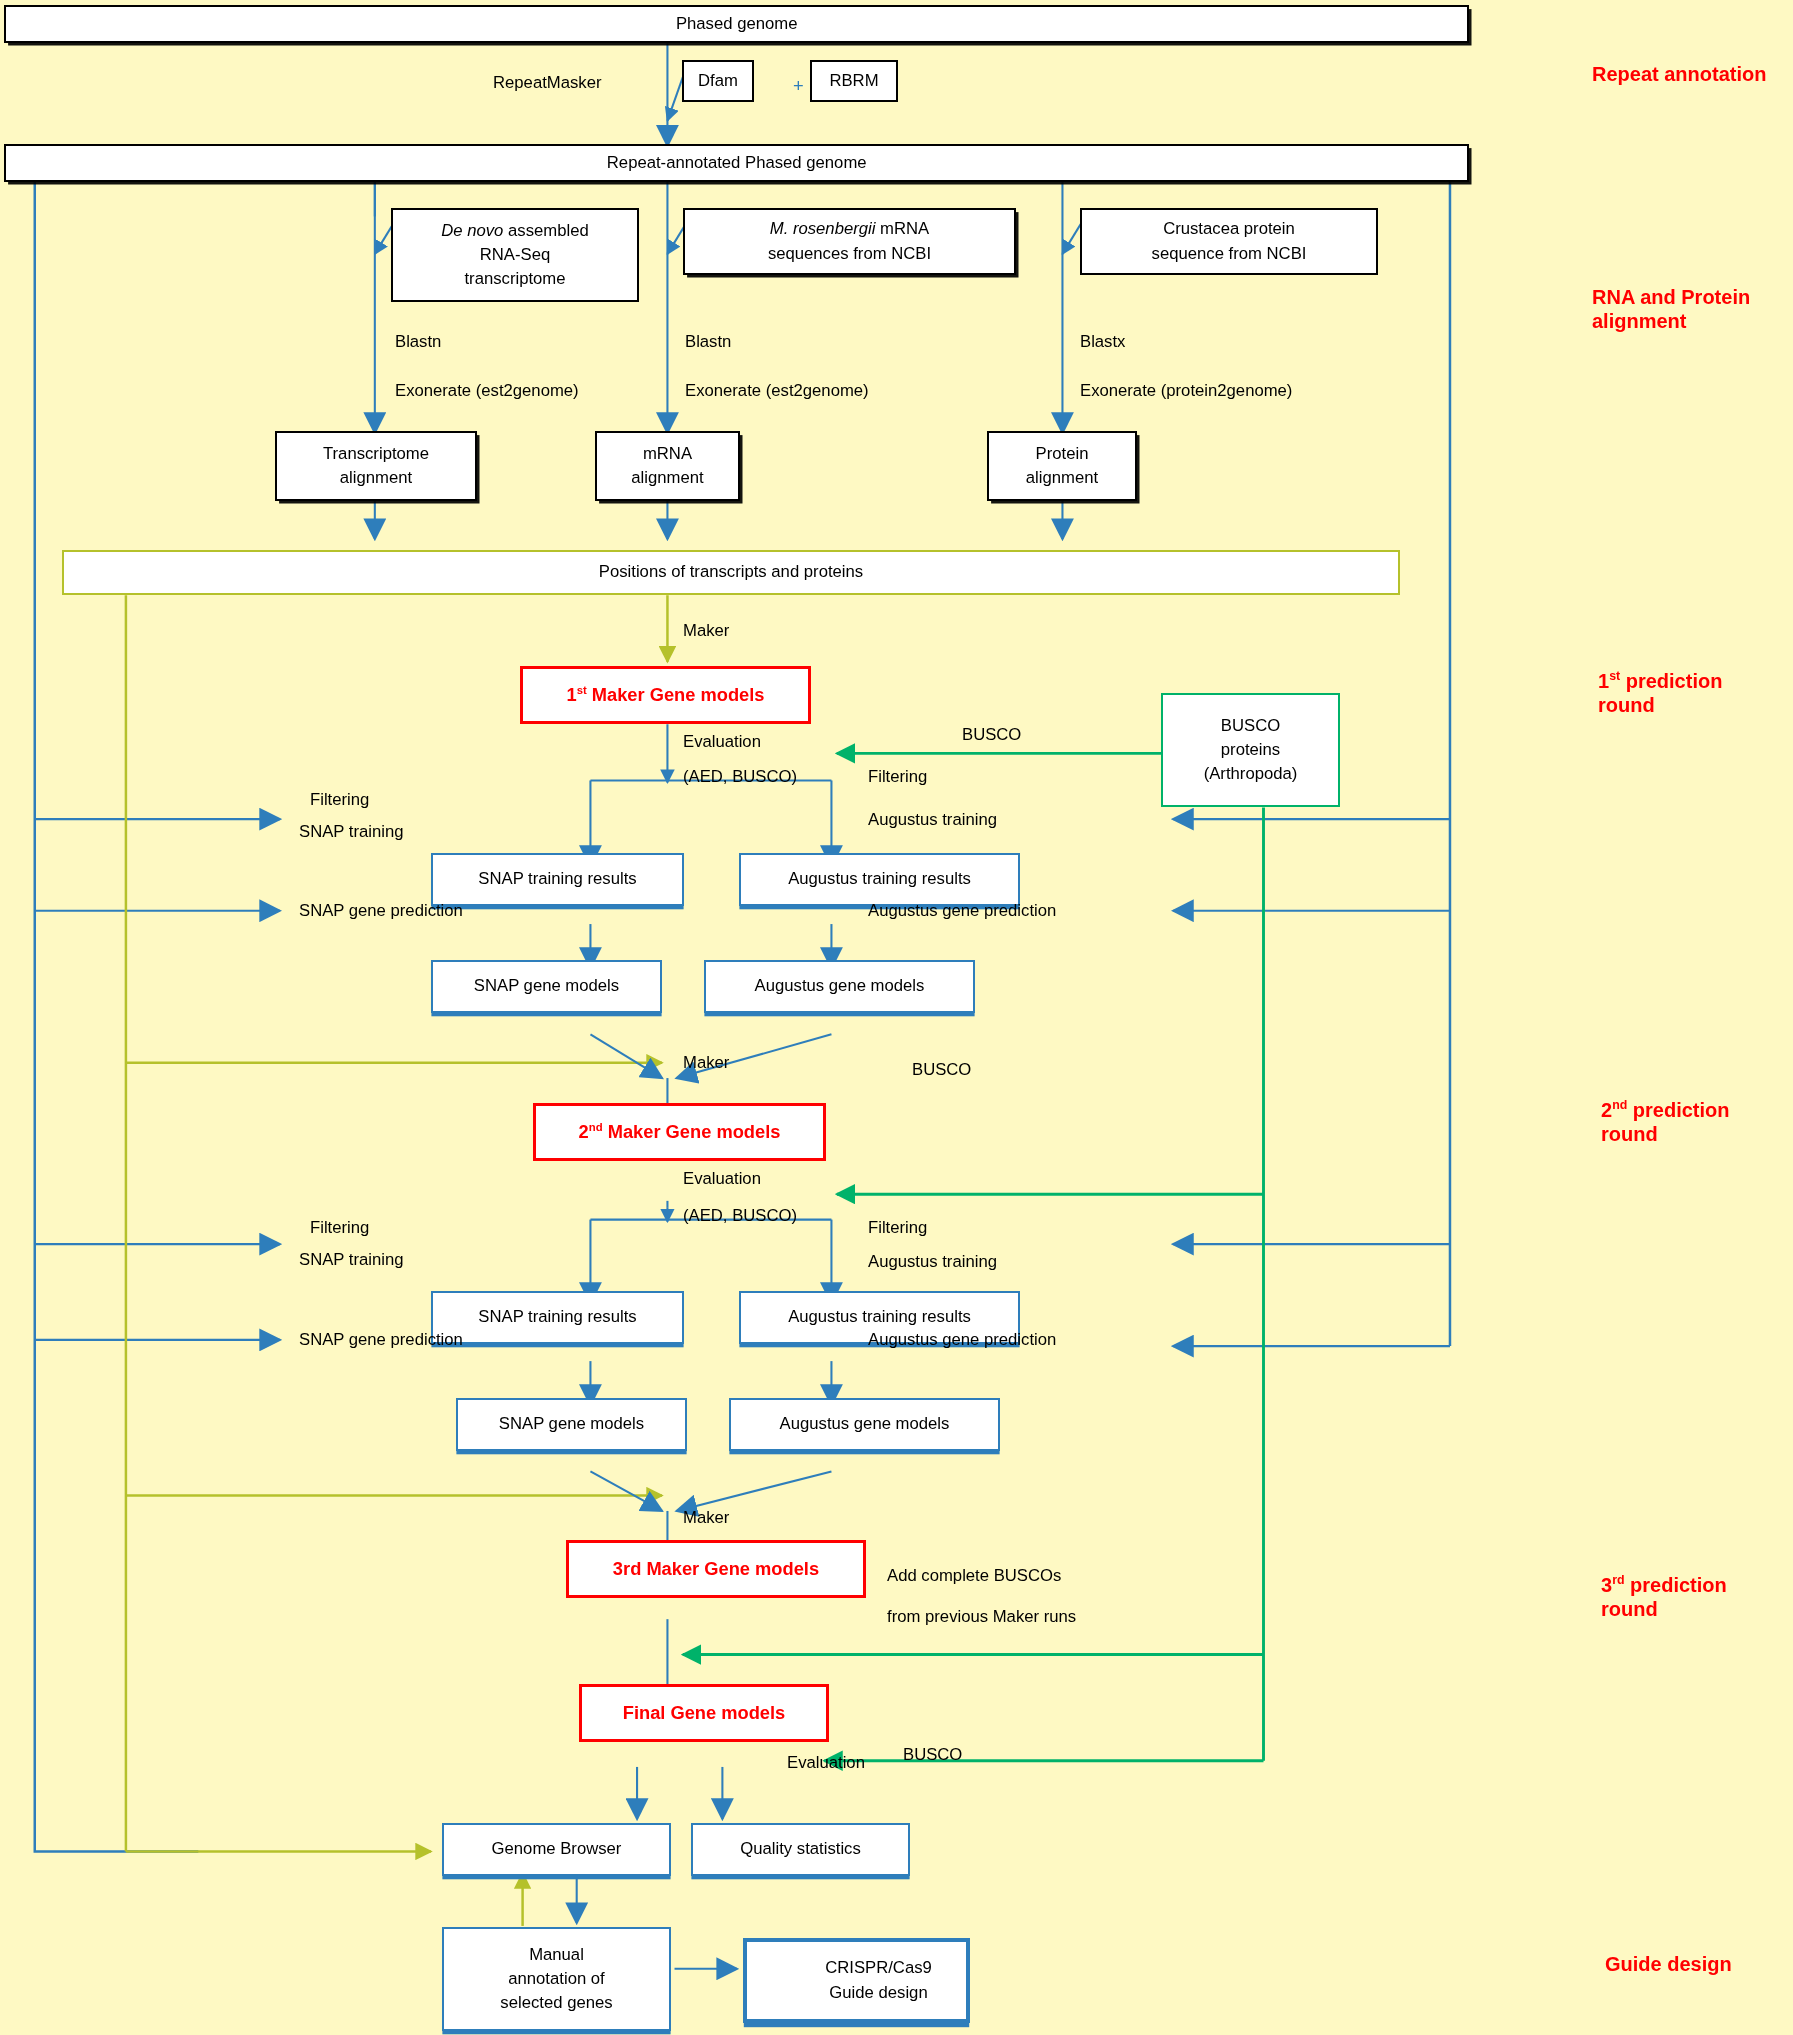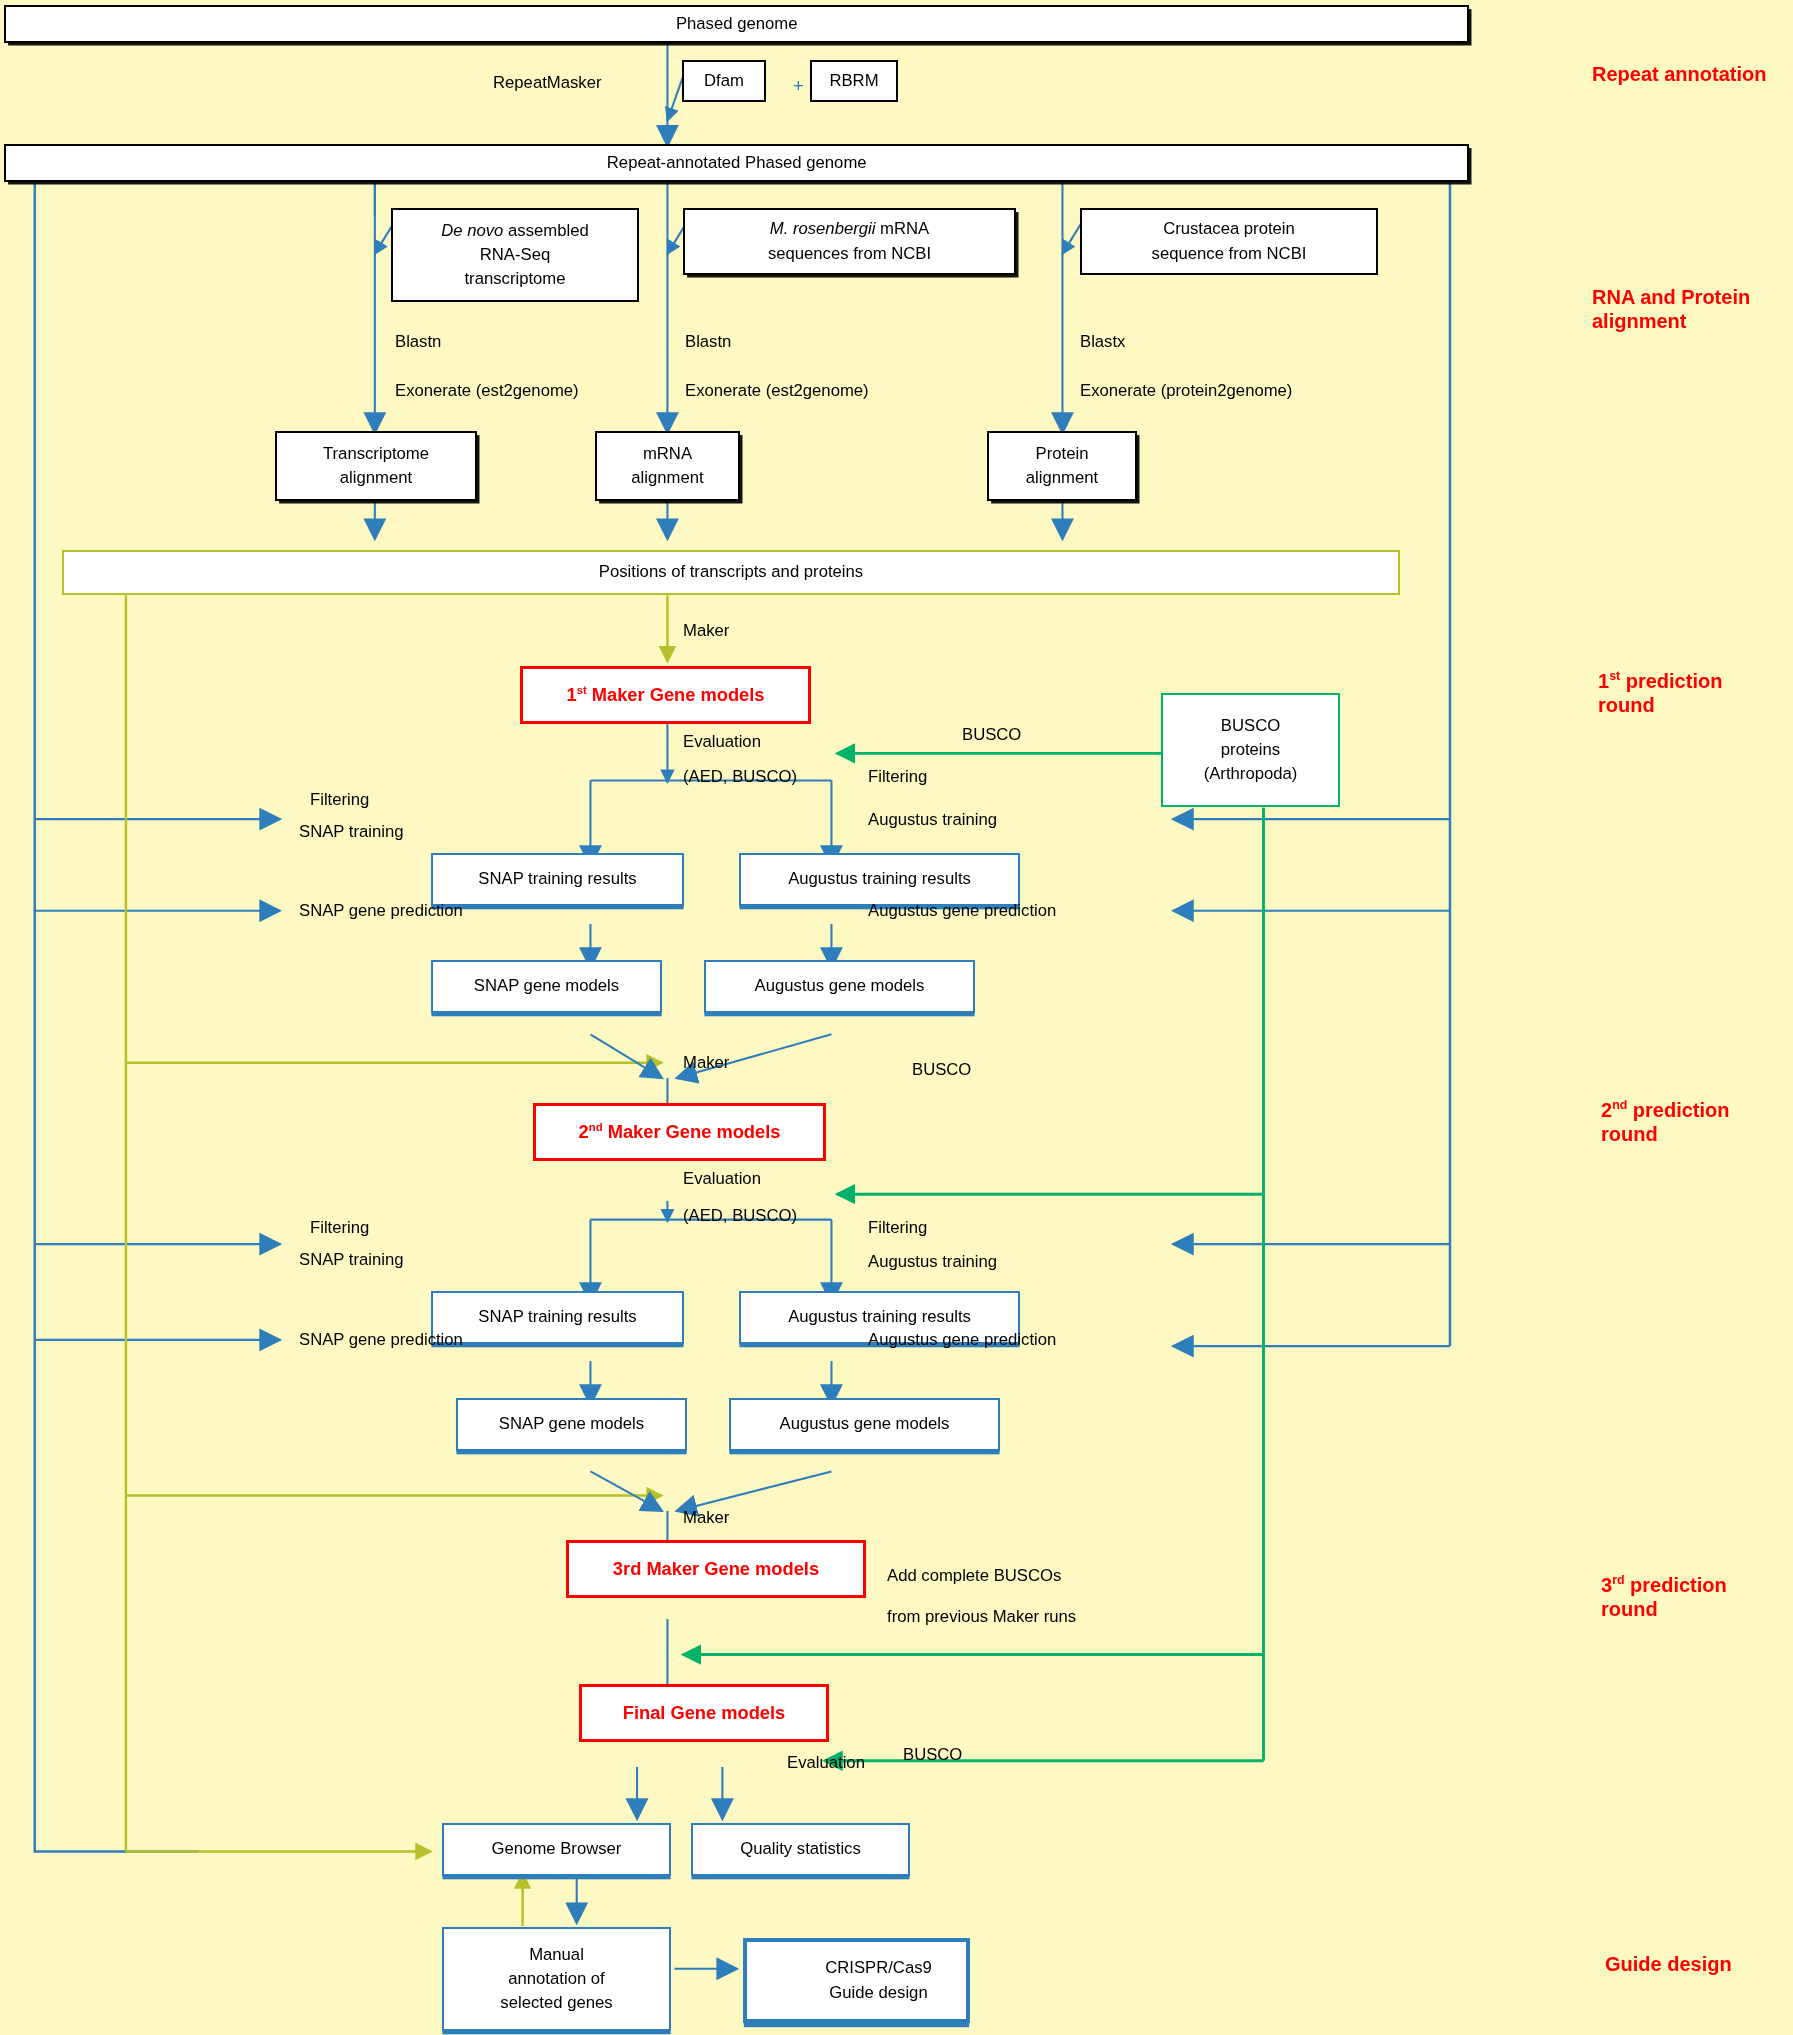--- a/index.html
+++ b/index.html
@@ -139,21 +139,21 @@
       <path d="M3035,2869 L2010,2869" marker-end="url(#ag)"></path>
       <path d="M3035,3975 L1640,3975" marker-end="url(#ag)"></path>
       <path d="M3035,4230 L1980,4230" marker-end="url(#ag)"></path>
     </g>
   </svg>
 
   <div class="node blk" style="left:4.2px;top:5px;width:1465px;height:38px;font-size:16.7px;">
     <span>Phased genome</span>
   </div>
 
-  <div class="node blk-thin" style="left:682px;top:60px;width:84px;height:42px;font-size:16.7px;">
+  <div class="node blk-thin" style="left:682px;top:60px;width:72px;height:42px;font-size:16.7px;">
     <span>Dfam</span>
   </div>
 
   <div class="lbl" style="left:793px;top:72px;font-size:18.3px;color:#2e7ebb;">+</div>
 
   <div class="node blk-thin" style="left:810px;top:60px;width:88px;height:42px;font-size:16.7px;">
     <span>RBRM</span>
   </div>
 
   <div class="lbl" style="left:493px;top:70px;font-size:16.7px;">RepeatMasker</div>

